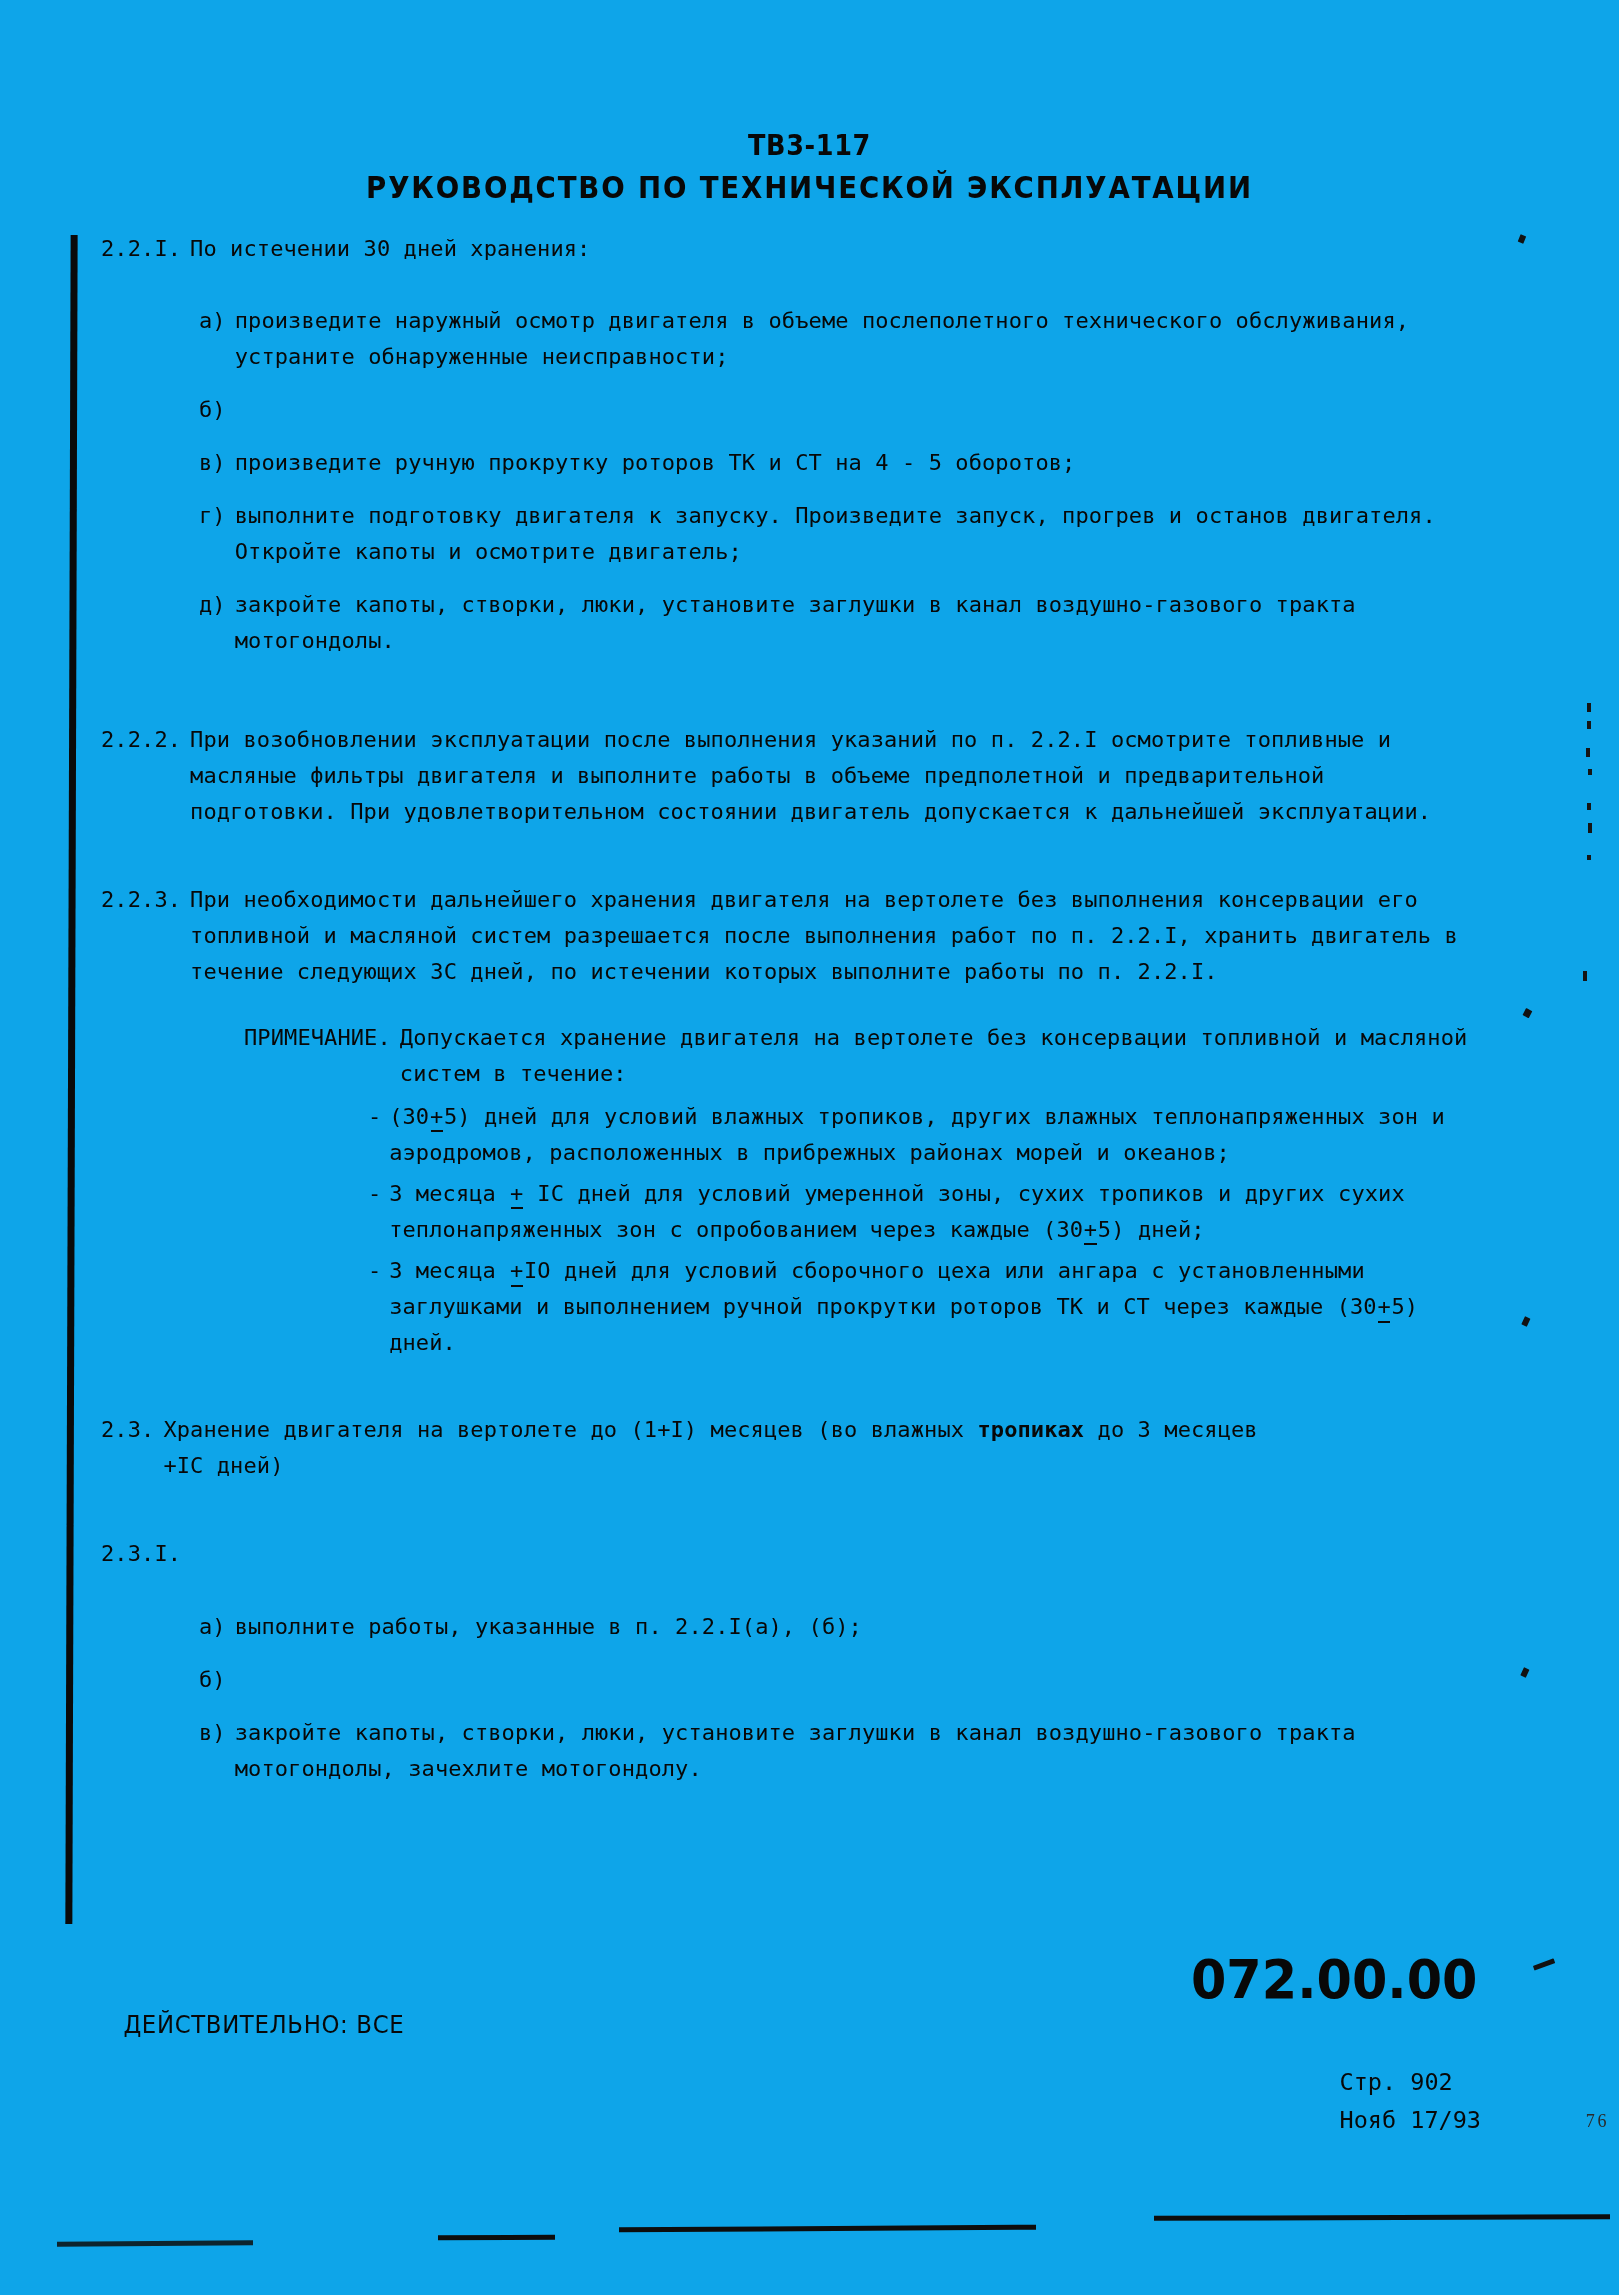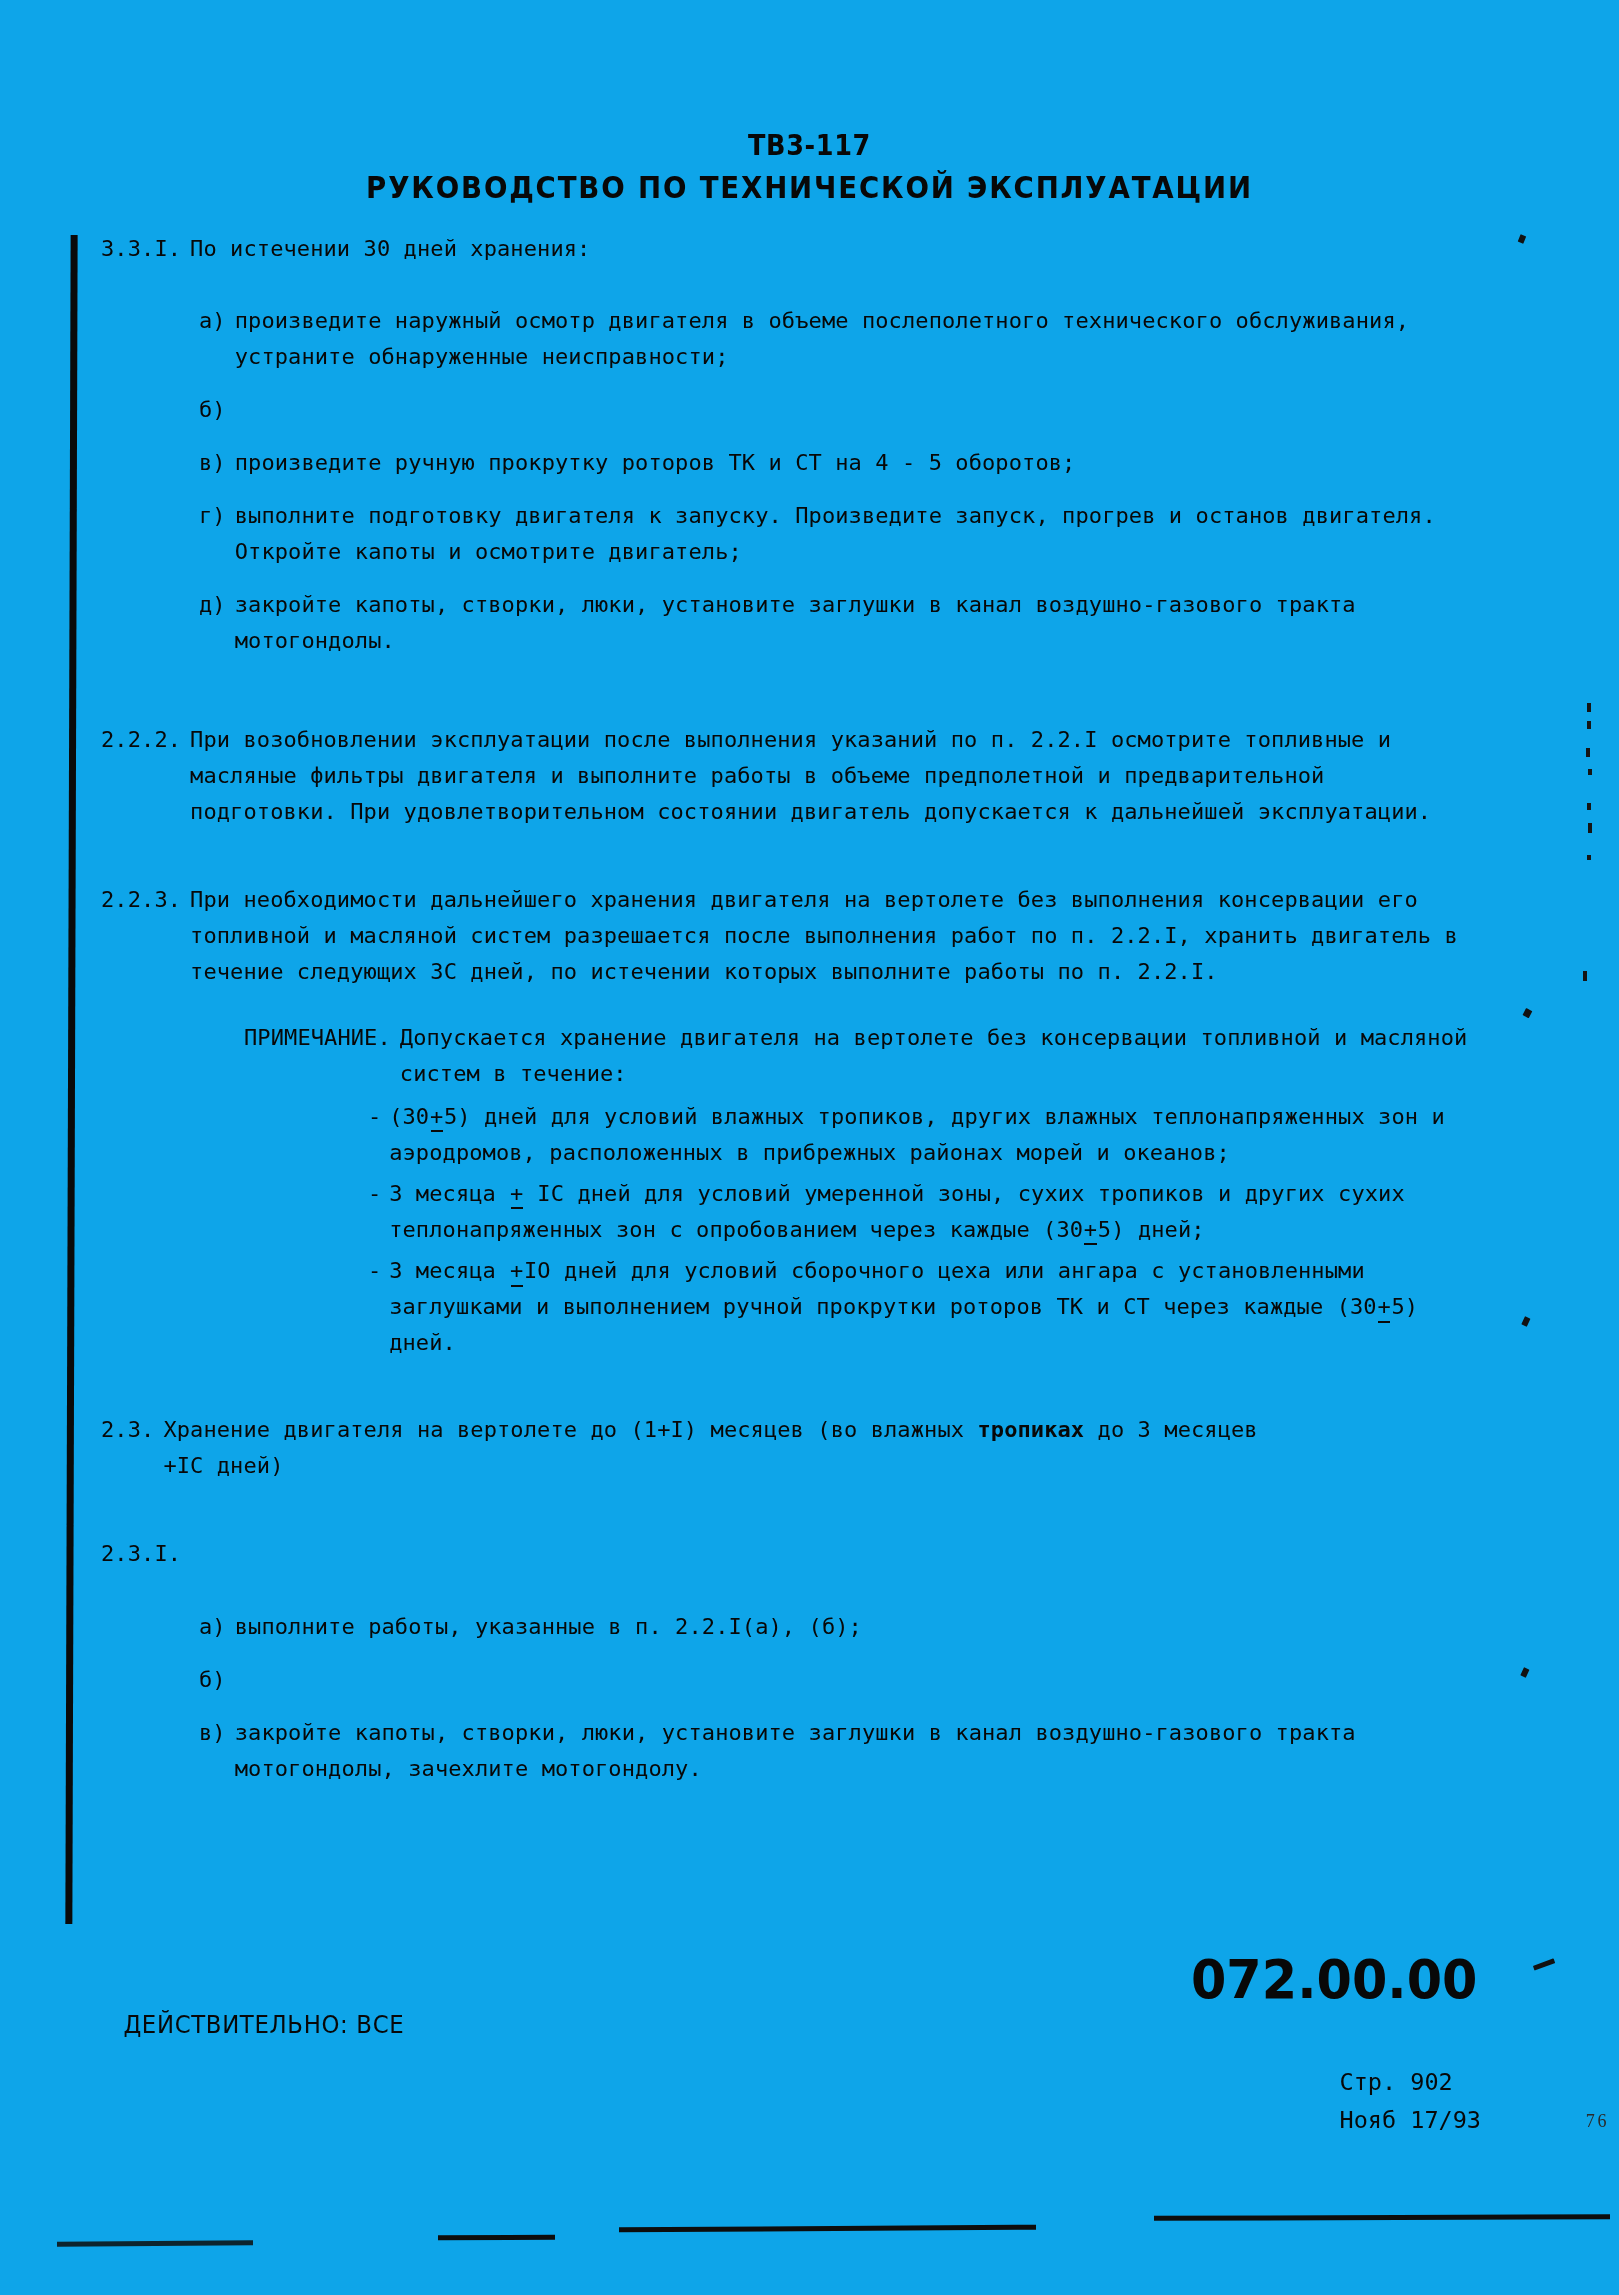--- a/index.html
+++ b/index.html
@@ -227,21 +227,21 @@
   <div class="header">
     <div class="model">ТВ3-117</div>
     <div class="subtitle">РУКОВОДСТВО ПО ТЕХНИЧЕСКОЙ ЭКСПЛУАТАЦИИ</div>
   </div>
 
   <div class="binding-bar"></div>
 
   <div class="body-block">
 
     <div class="clause">
-      <span class="num">3.3.I.</span>
+      <span class="num">2.2.I.</span>
       <span class="txt">По истечении 30 дней хранения:</span>
     </div>
 
     <div class="gap-sm"></div>
 
     <div class="sub">
       <span class="mark">а)</span>
       <span class="txt">произведите наружный осмотр двигателя в объеме послеполетного технического обслуживания, устраните обнаруженные неисправности;</span>
     </div>
 

